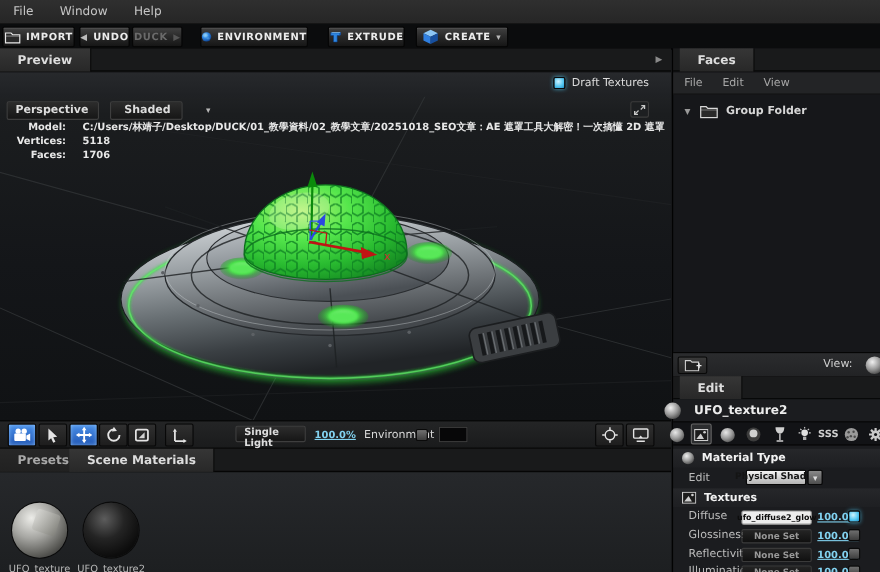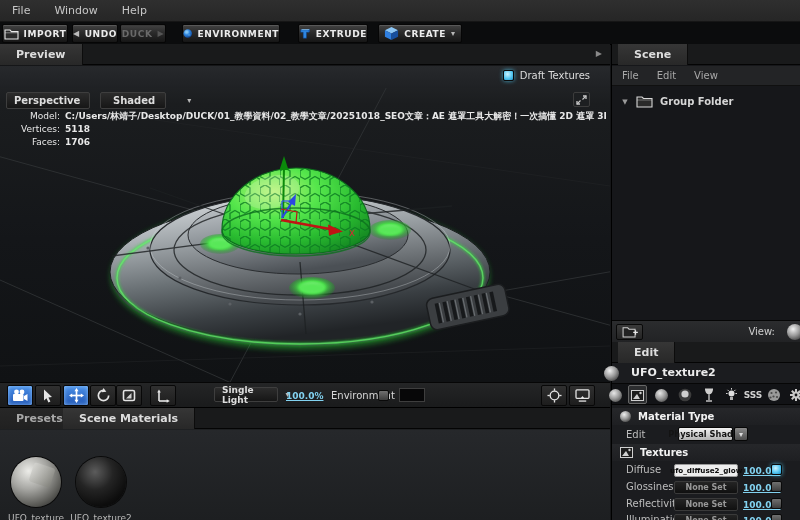--- a/index.html
+++ b/index.html
@@ -45,22 +45,22 @@
     box-shadow:0 0 4px rgba(80,200,240,.8); }
   .chk.off { background:linear-gradient(#707070,#3d3d3d); }
   .dd { position:absolute; height:17px; background:linear-gradient(#2c2c2c,#161616);
     border:1px solid #3e3e3e; border-radius:2px; color:#ddd; font-size:10px; font-weight:bold;
     display:flex; align-items:center; padding:0 7px; justify-content:space-between;gap:32px; }
   .expand-btn { position:absolute; right:20px; top:26px; width:17px; height:15px;
     border:1px solid #3c3c3c; background:#1d1f21; border-radius:2px;
     display:flex; align-items:center; justify-content:center; }
   .model-info { position:absolute; left:8px; top:44px; width:598px; }
   .mi-line { display:flex; white-space:nowrap; overflow:hidden; line-height:13px; }
-  .mi-label { width:52px; text-align:right; margin-right:5px; flex:none;
-    font-size:9px; font-weight:normal; color:#e8e8e8; }
+  .mi-label { width:52px; text-align:right; margin-right:15px; flex:none;
+    font-size:9px; font-weight:bold; color:#e8e8e8; }
   .mi-value { font-size:9px; font-weight:bold; color:#e8e8e8; }
   
   .vp-toolbar { position:absolute; left:0; top:382px; width:610px; height:26px;
     background:linear-gradient(#242526,#1a1b1c); border-top:1px solid #060606; border-bottom:1px solid #000; }
   .vtb { position:absolute; top:2px; width:26px; height:21px;
     background:linear-gradient(#303030,#1d1d1d); border:1px solid #080808; border-radius:2px;
     display:flex; align-items:center; justify-content:center; }
   .vtb.active { background:linear-gradient(#4a90e8,#2056b4); box-shadow:inset 0 0 4px rgba(160,210,255,.8); }
   .cyan-link { color:#82d2f0; font-size:9px; font-weight:bold; text-decoration:underline; }
   .vtb-label { position:absolute; font-size:10px; color:#d8d8d8; }
@@ -409,21 +409,21 @@
     <div class="vtb" style="left:150px;">
       <svg width="14" height="14" viewBox="0 0 14 14">
         <g stroke="#e4e4e4" stroke-width="1.6">
             <line x1="3" y1="12" x2="3" y2="3"></line>
             <line x1="3" y1="12" x2="12" y2="12"></line>
           </g>
         <polygon points="3,0.5 1.2,3.6 4.8,3.6" fill="#e4e4e4"></polygon>
         <polygon points="13.8,12 10.7,10.2 10.7,13.8" fill="#e4e4e4"></polygon>
       </svg>
     </div>
-    <div class="dd" style="left:214px;top:4px;width:64px;height:15px;font-size:9px;">
+    <div class="dd" style="left:214px;top:4px;width:64px;height:15px;font-size:9px;flex-direction:column;">
       <span>Single Light</span>
       <span class="caret">▾</span>
     </div>
     <span class="cyan-link" style="position:absolute;left:286px;top:8px;">100.0%</span>
     <span class="vtb-label" style="left:331px;top:7px;">Environment</span>
     <span class="chk off" style="position:absolute;left:378px;top:7px;"></span>
     <div class="swatch"></div>
     <div class="vtb" style="left:541px;">
       <svg width="15" height="15" viewBox="0 0 16 16">
         <circle cx="8" cy="8" r="4.6" fill="none" stroke="#e4e4e4" stroke-width="1.4"></circle>
@@ -453,21 +453,21 @@
       <div class="thumb thumb1" style="left:11px;"></div>
       <div class="thumb-label" style="left:-3px;">UFO_texture</div>
       <div class="thumb thumb2" style="left:76px;"></div>
       <div class="thumb-label" style="left:62px;">UFO_texture2</div>
     </div>
   </div>
 
   <div class="right">
 
     <div class="tabbar" style="left:0;top:0;width:189px;">
-      <div class="tab" style="left:6px;">Scene</div>
+      <div class="tab" style="left:6px;">Faces</div>
     </div>
 
     <div class="scene-menu">
       <span>File</span>
       <span>Edit</span>
       <span>View</span>
     </div>
 
     <div class="tree-row" style="top:48px;padding-left:8px;">
       <span class="tree-caret" style="font-size:7px;">▼</span>

